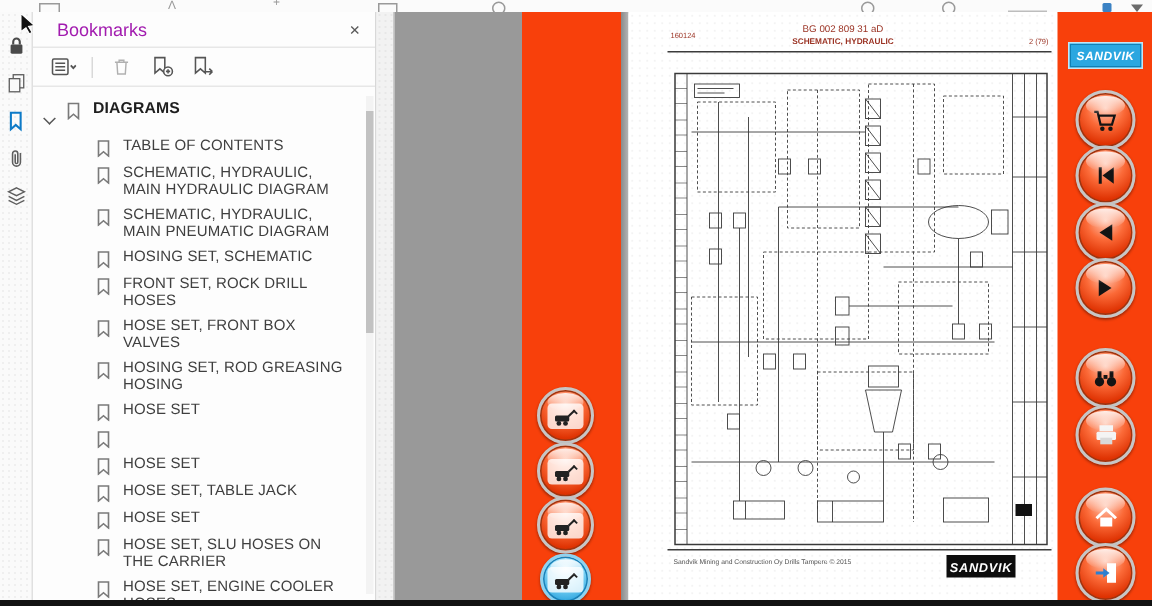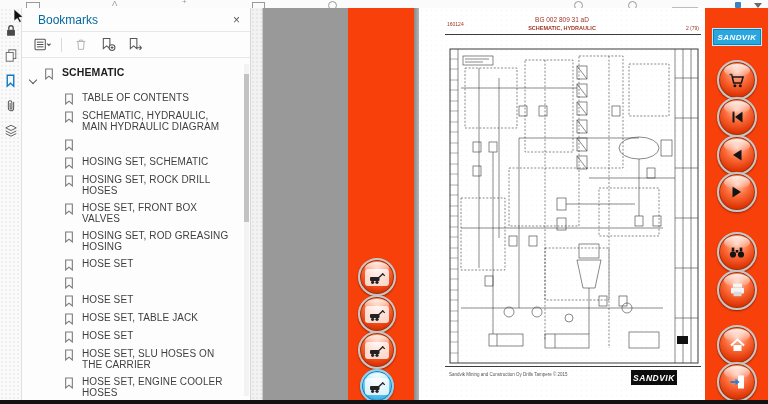--- a/index.html
+++ b/index.html
@@ -14,21 +14,21 @@
   #rail{left:0;top:8px;width:22px;height:392px;background:#fafafa;
         border-right:1px solid #e0e0e0;display:flex;flex-direction:column;
         align-items:center;padding-top:14px;gap:9px;box-sizing:border-box;
         background-image:radial-gradient(#efefef 1px,transparent 1px);background-size:4px 4px;}
   .rail-icon{width:16px;height:16px;display:flex;align-items:center;justify-content:center;}
   
   #panel{left:22px;top:8px;width:229px;height:392px;background:#fdfdfd;
          border-right:1px solid #d8d8d8;box-sizing:border-box;overflow:hidden;}
   #panel-header{height:23px;border-bottom:1px solid #e7e7e7;display:flex;
                 align-items:center;padding:0 10px 0 16px;}
-  #panel-title{font-size:12px;color:#0369a1;flex:1;}
+  #panel-title{font-size:12px;color:#a21caf;flex:1;}
   #panel-close{font-size:12px;color:#5a5a5a;cursor:default;}
   #panel-toolbar{height:25px;border-bottom:1px solid #e7e7e7;display:flex;
                  align-items:center;padding-left:12px;gap:10px;}
   .ptool{width:17px;height:17px;display:flex;align-items:center;justify-content:center;}
   .ptool.dim{opacity:.45;}
   .vsep{width:1px;height:14px;background:#d9d9d9;}
   #bm-tree{padding-top:6px;}
   .bm-row{display:flex;align-items:flex-start;padding:2.5px 16px 2.5px 28px;}
   .bm-row.root{padding-left:6px;}
   .chev-slot{width:14px;flex:none;padding-top:2px;}
@@ -174,21 +174,21 @@
       </div>
     </div>
   <div id="bm-tree">
       <div class="bm-row root">
         <span class="chev-slot"><span class="chev"></span></span>
         <span class="bm-flag">
           <svg width="10" height="12" viewBox="0 0 12 14">
             <path d="M2 1h8v12l-4-3.4L2 13z" fill="none" stroke="#7a7a7a" stroke-width="1.3"></path>
           </svg>
         </span>
-        <span class="bm-label">SCHEMATIC</span>
+        <span class="bm-label">DIAGRAMS</span>
       </div>
       <div class="bm-row">
         <span class="chev-slot"></span>
         <span class="bm-flag">
           <svg width="10" height="12" viewBox="0 0 12 14">
             <path d="M2 1h8v12l-4-3.4L2 13z" fill="none" stroke="#7a7a7a" stroke-width="1.3"></path>
           </svg>
         </span>
         <span class="bm-label">TABLE OF CONTENTS</span>
       </div>
@@ -201,38 +201,39 @@
         </span>
         <span class="bm-label">SCHEMATIC, HYDRAULIC, MAIN HYDRAULIC DIAGRAM</span>
       </div>
       <div class="bm-row">
         <span class="chev-slot"></span>
         <span class="bm-flag">
           <svg width="10" height="12" viewBox="0 0 12 14">
             <path d="M2 1h8v12l-4-3.4L2 13z" fill="none" stroke="#7a7a7a" stroke-width="1.3"></path>
           </svg>
         </span>
+        <span class="bm-label">SCHEMATIC, HYDRAULIC, MAIN PNEUMATIC DIAGRAM</span>
       </div>
       <div class="bm-row">
         <span class="chev-slot"></span>
         <span class="bm-flag">
           <svg width="10" height="12" viewBox="0 0 12 14">
             <path d="M2 1h8v12l-4-3.4L2 13z" fill="none" stroke="#7a7a7a" stroke-width="1.3"></path>
           </svg>
         </span>
         <span class="bm-label">HOSING SET, SCHEMATIC</span>
       </div>
       <div class="bm-row">
         <span class="chev-slot"></span>
         <span class="bm-flag">
           <svg width="10" height="12" viewBox="0 0 12 14">
             <path d="M2 1h8v12l-4-3.4L2 13z" fill="none" stroke="#7a7a7a" stroke-width="1.3"></path>
           </svg>
         </span>
-        <span class="bm-label">HOSING SET, ROCK DRILL HOSES</span>
+        <span class="bm-label">FRONT SET, ROCK DRILL HOSES</span>
       </div>
       <div class="bm-row">
         <span class="chev-slot"></span>
         <span class="bm-flag">
           <svg width="10" height="12" viewBox="0 0 12 14">
             <path d="M2 1h8v12l-4-3.4L2 13z" fill="none" stroke="#7a7a7a" stroke-width="1.3"></path>
           </svg>
         </span>
         <span class="bm-label">HOSE SET, FRONT BOX VALVES</span>
       </div>

